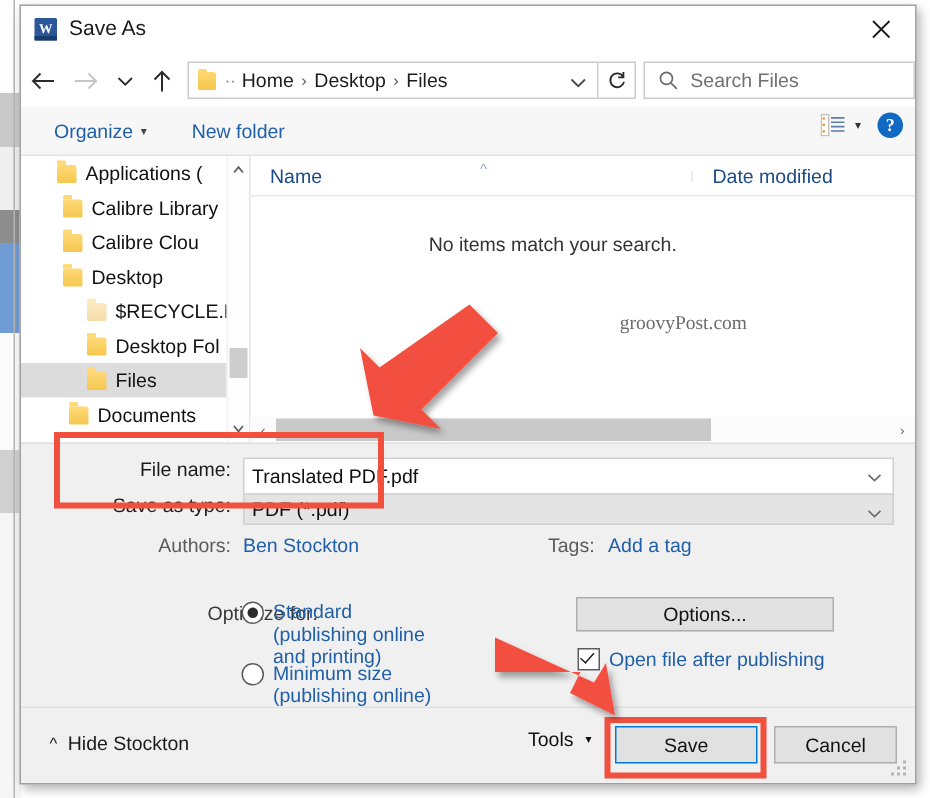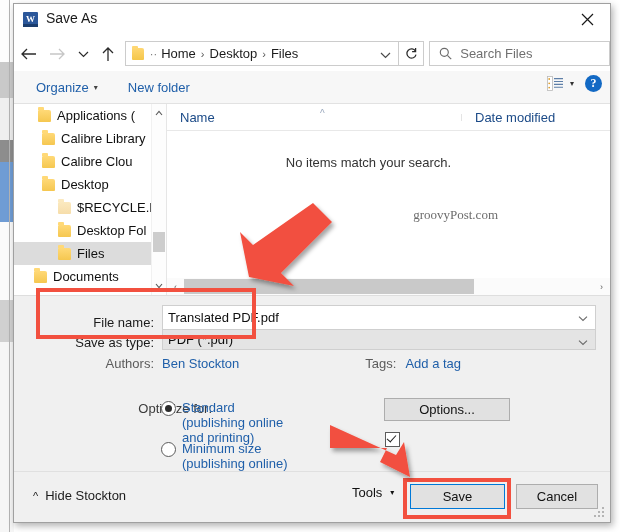--- a/index.html
+++ b/index.html
@@ -261,21 +261,21 @@
 
   
   .form-region {
     position: relative;
     background: #f0f0f0;
     height: 216px;
     border-top: 1px solid #dedede;
   }
   .row {
     position: absolute; left: 0; right: 0;
-    display: flex; align-items: flex-end;
+    display: flex; align-items: flex-start;
   }
   .lbl {
     font-size: 13px; color: #1b1b1b;
     text-align: right;
     flex: none;
   }
   .textinput {
     height: 25px;
     background: #ffffff;
     border: 1px solid #cfcfcf;
@@ -505,21 +505,21 @@
               <span>$RECYCLE.BI</span>
             </div>
             <div class="tree-item" style="padding-left: 44px;">
               <span class="folder-ico"></span>
               <span>Desktop Fol</span>
             </div>
             <div class="tree-item selected" style="padding-left: 44px;">
               <span class="folder-ico"></span>
               <span>Files</span>
             </div>
-            <div class="tree-item" style="padding-left: 20px; text-align: center;">
+            <div class="tree-item" style="padding-left: 32px; text-align: center;">
               <span class="folder-ico"></span>
               <span>Documents</span>
             </div>
           </div>
         <div class="pane-scroll">
           <div class="arr up">
             <svg width="8" height="6" viewBox="0 0 8 6">
                 <path d="M1 5 L4 1.4 L7 5" stroke="#5a5a5a" stroke-width="1.1" fill="none"></path>
               </svg>
           </div>
@@ -595,24 +595,25 @@
         <div class="radio-row" style="position:absolute; left:147px; top:0px; width:140px;">
           <span class="radio on"></span>
           <span class="radio-text">Standard (publishing online and printing)</span>
         </div>
 
         <div class="radio-row" style="position:absolute; left:147px; top:41px; width:140px;">
           <span class="radio"></span>
           <span class="radio-text">Minimum size (publishing online)</span>
         </div>
 
-        <div class="btn" style="position:absolute; left:370px; top:-2px; width:126px;text-align:right;">Options...</div>
+        <div class="btn" style="position:absolute; left:370px; top:-2px; width:172px;text-align:right;">Options...</div>
 
         <div class="check-row" style="position:absolute; left:371px; top:32px;">
           <span class="checkbox on"></span>
+          <span class="check-text">Open file after publishing</span>
         </div>
       </div>
     </div>
 
     <div class="footer">
       <div class="hide-folders">
         <span style="font-size:11px;">^</span>
         <span>Hide Stockton</span>
       </div>
       <div class="tools-btn">

